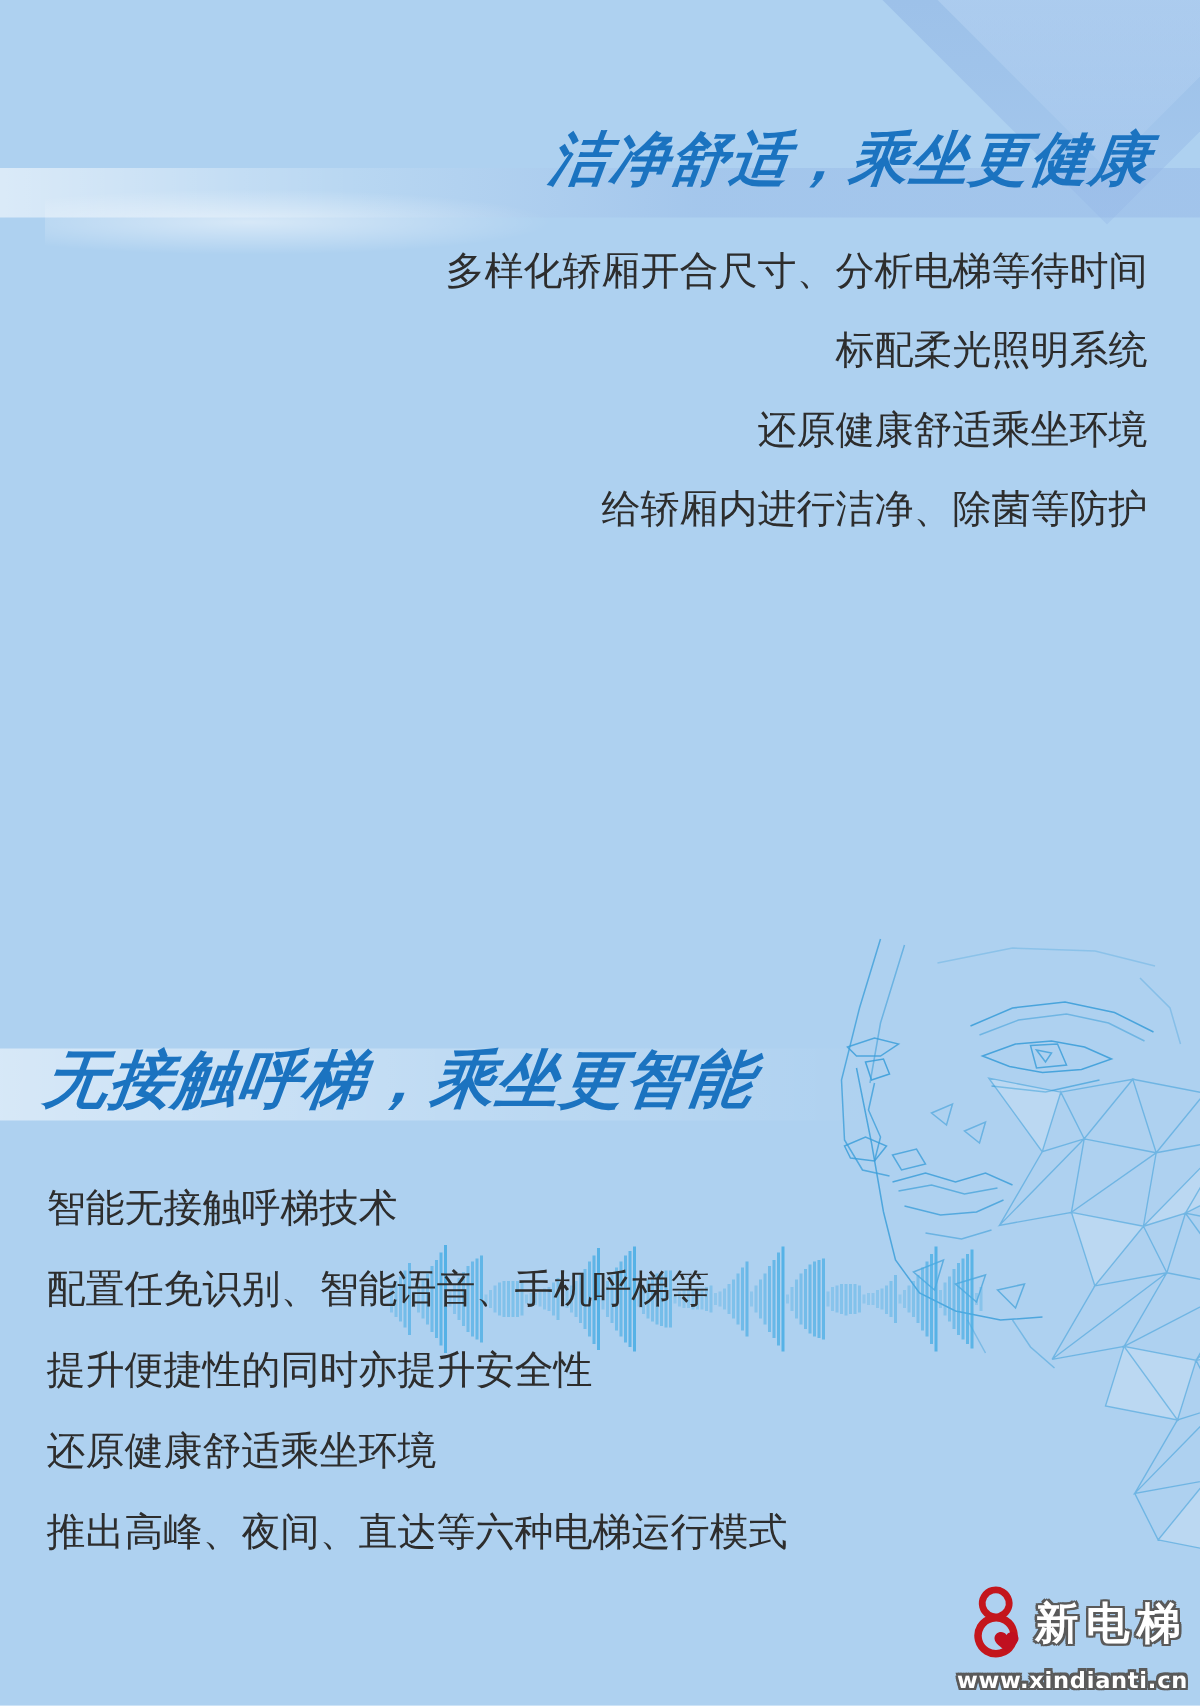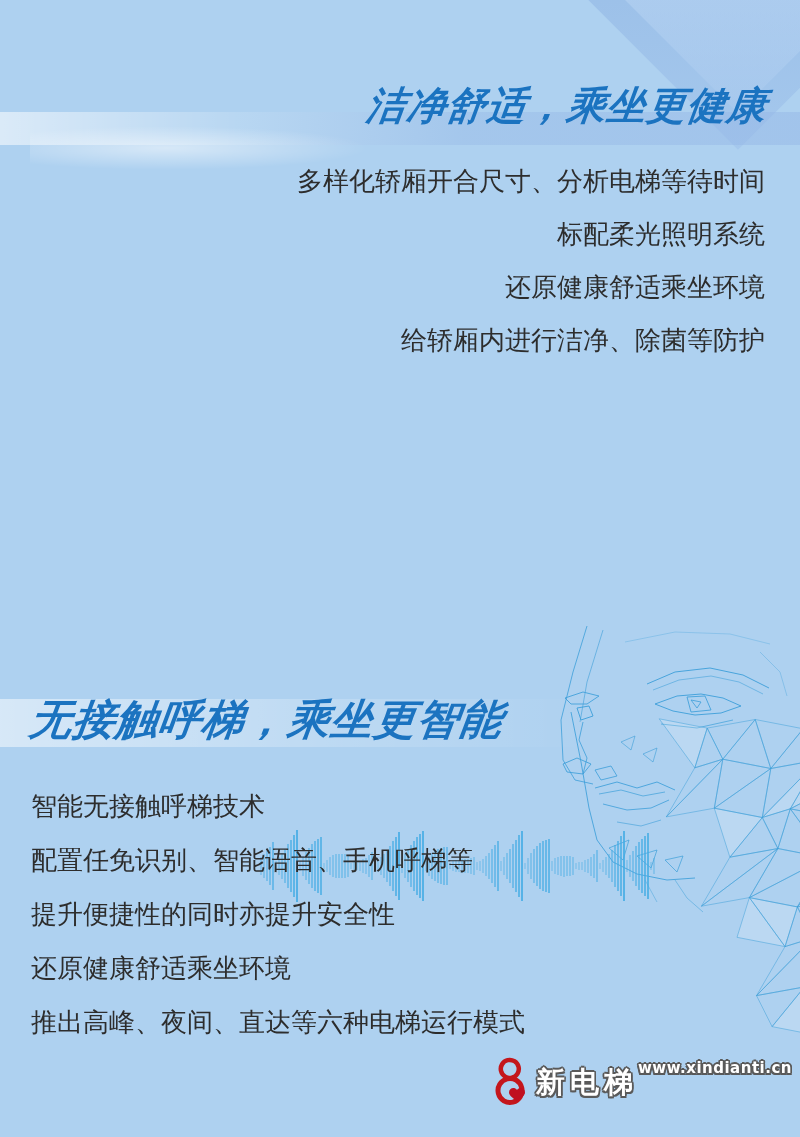--- a/index.html
+++ b/index.html
@@ -57,21 +57,21 @@
   .lines-smart{top:788px;left:31px;align-items:flex-start;gap:18px;}
   
   .waveform{
     position:absolute;left:260px;top:824px;width:400px;height:84px;
     display:flex;align-items:center;z-index:2;
   }
   .wbar{width:2px;margin-right:1px;background:var(--wave-blue);}
   
   .face{position:absolute;left:525px;top:612px;width:275px;height:425px;z-index:1;}
   
-  .logo{position:absolute;top:1056px;right:8px;z-index:6;display:flex;flex-direction:row;align-items:flex-start;}
+  .logo{position:absolute;top:1056px;right:8px;z-index:6;display:flex;flex-direction:column;align-items:flex-end;}
   .logo-row{display:flex;align-items:center;}
   .outlined{
     color:#ffffff;
     text-shadow:-1.5px -1.5px 0 #5a5a5a, 1.5px -1.5px 0 #5a5a5a, -1.5px 1.5px 0 #5a5a5a,
                  1.5px 1.5px 0 #5a5a5a, 0 1.6px 0 #5a5a5a, 0 -1.6px 0 #5a5a5a,
                  1.6px 0 0 #5a5a5a, -1.6px 0 0 #5a5a5a;
   }
   .brand{font-size:29px;font-weight:bold;letter-spacing:5px;line-height:1;margin-left:4px;}
   .site{font-size:15px;font-weight:bold;letter-spacing:.5px;margin-top:3px;}
 </style>

